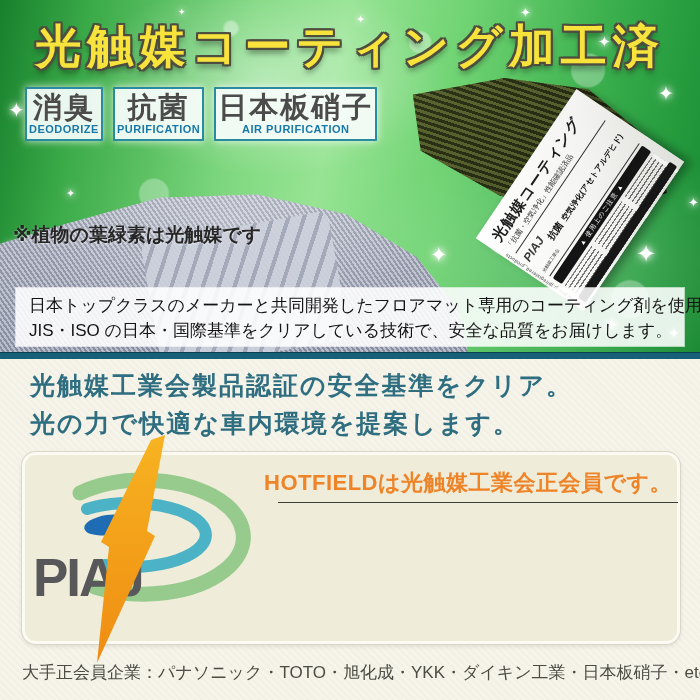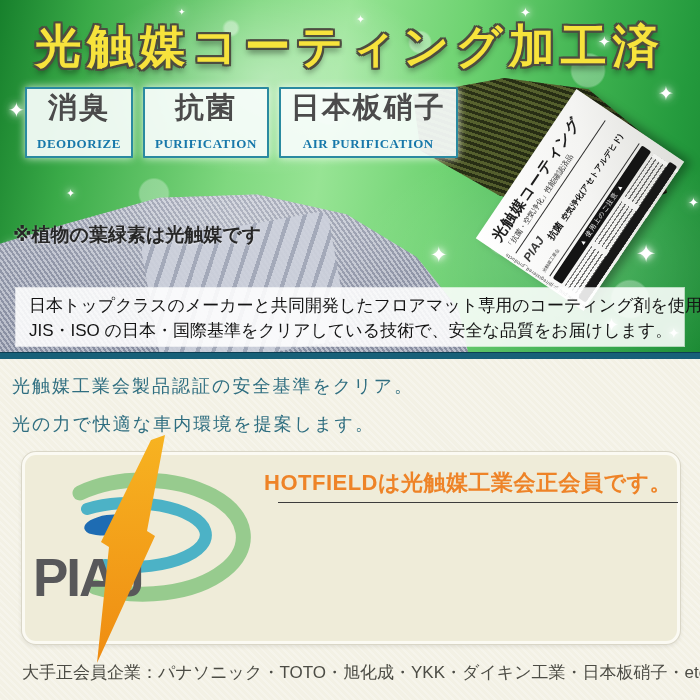--- a/index.html
+++ b/index.html
@@ -34,24 +34,24 @@
     position:absolute; left:0; top:16px; width:700px; text-align:center;
     font-family:"DejaVu Serif","Liberation Serif",serif;
     font-size:46px; font-weight:bold; letter-spacing:6px; color:#f7e33c; white-space:nowrap;
     text-shadow:-2px -2px 0 #4d4d40,2px -2px 0 #4d4d40,-2px 2px 0 #4d4d40,2px 2px 0 #4d4d40,
                  0 -2px 0 #4d4d40,0 2px 0 #4d4d40,-2px 0 0 #4d4d40,2px 0 0 #4d4d40,0 5px 6px rgba(0,0,0,.45);
   }
 
   .badges { position:absolute; left:25px; top:87px; display:flex; gap:10px; }
   .badge {
     border:2px solid #2a8aa0; background:rgba(247,253,251,.93); border-radius:1px;
-    padding:3px 10px 4px; text-align:center; box-shadow:0 0 8px rgba(255,255,255,.8);font-family:Liberation Serif, serif;
+    padding:3px 2px 4px; text-align:center; box-shadow:0 0 8px rgba(255,255,255,.8);
   }
   .badge-jp { font-size:29px; font-weight:bold; color:#4b4b4b; line-height:1.05; letter-spacing:2px; }
-  .badge-en { font-size:13px; font-weight:bold; color:#1778aa; letter-spacing:.5px; margin-top:14px; }
+  .badge-en { font-size:11px; font-weight:bold; color:#1778aa; letter-spacing:.5px; margin-top:1px; }
 
   
   .floormat {
     position:absolute; left:0; top:188px; width:468px; height:164px;
     clip-path:polygon(0 34%, 14% 22%, 34% 6%, 55% 4%, 74% 16%, 89% 42%, 98% 74%, 100% 100%, 0 100%);
     background:
       radial-gradient(ellipse at 50% 20%, rgba(255,255,255,.25), transparent 60%),
       repeating-linear-gradient(55deg, rgba(255,255,255,.30) 0 2px, rgba(88,94,116,.28) 2px 4px),
       linear-gradient(180deg,#b3b8c6,#9aa0b2);
   }
@@ -120,23 +120,23 @@
 
   .divider { position:absolute; left:0; top:352px; width:700px; height:7px;
              background:#176078; border-top:1px solid #0d3f53; }
 
   
   .lower { position:absolute; left:0; top:359px; width:700px; height:341px;
            background:
              repeating-linear-gradient(45deg, rgba(255,255,255,.25) 0 2px, transparent 2px 5px),
              #f3f1e5; }
 
-  .cert-heading { position:absolute; left:12px; top:8px;
-    font-family:"DejaVu Serif","Liberation Serif",serif; font-weight:normal;
-    font-size:18px; color:#2f6e80; letter-spacing:2px; line-height:38px; white-space:nowrap; }
+  .cert-heading { position:absolute; left:30px; top:8px;
+    font-family:"DejaVu Serif","Liberation Serif",serif; font-weight:bold;
+    font-size:25px; color:#2f6e80; letter-spacing:2px; line-height:38px; white-space:nowrap; }
 
   .membox {
     position:absolute; left:22px; top:93px; width:658px; height:192px;
     background:#efecd9; border:3px solid #fbfaf3; border-radius:14px;
     box-shadow:0 0 0 1px #d9d6c7, 0 2px 5px rgba(0,0,0,.10);
   }
   .piaj-arcs { position:absolute; left:25px; top:106px; width:300px; height:180px; }
   .piaj-word { position:absolute; left:33px; top:188px; font-size:53px; font-weight:bold;
                color:#58585a; letter-spacing:-2px; }
   .beam { position:absolute; left:85px; top:76px; width:95px; height:228px; z-index:3; }

